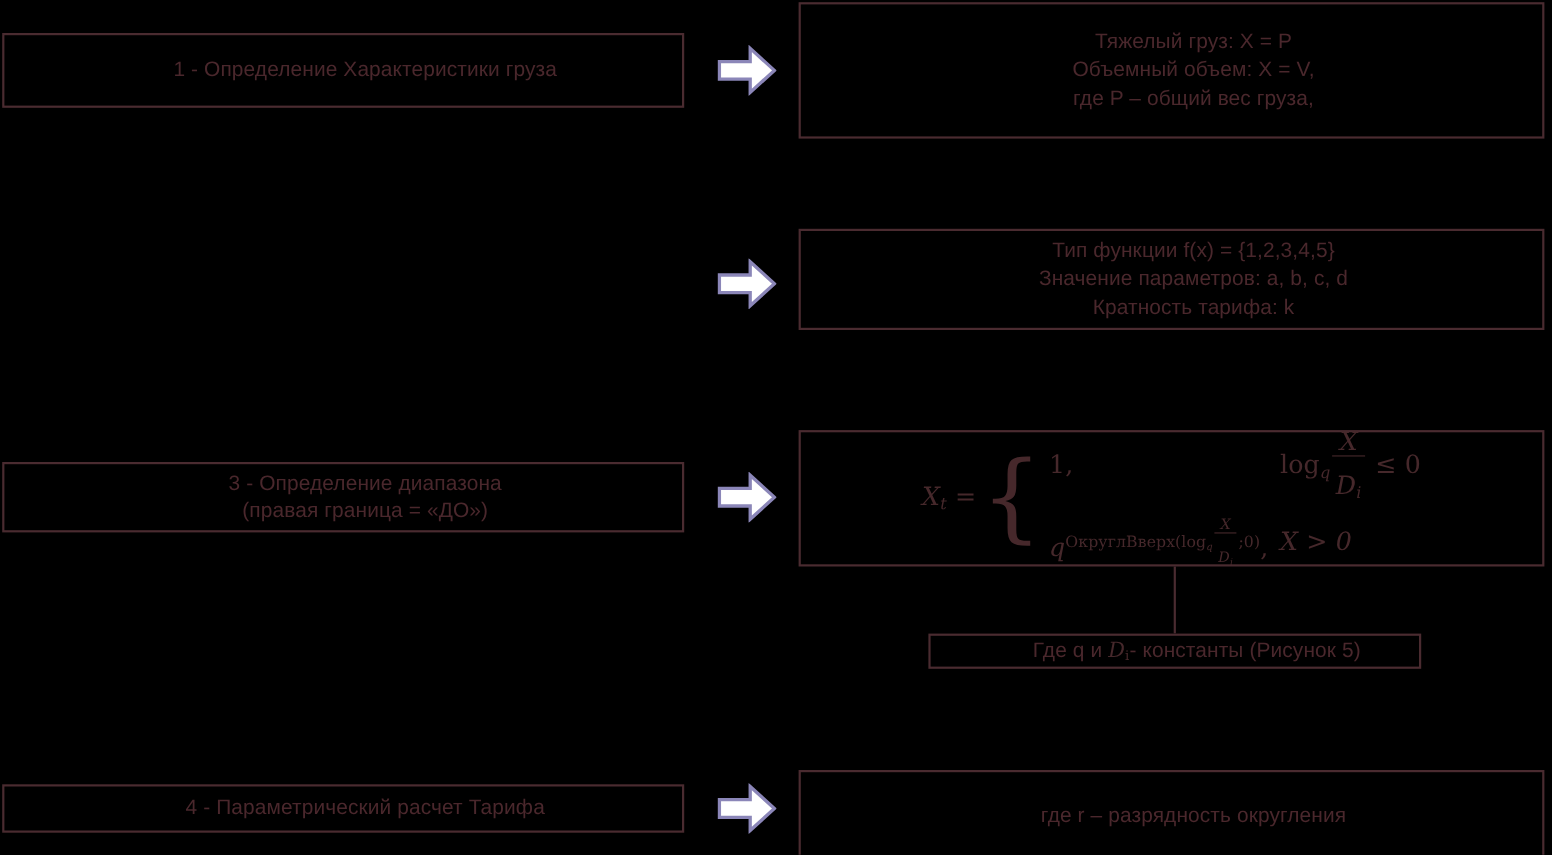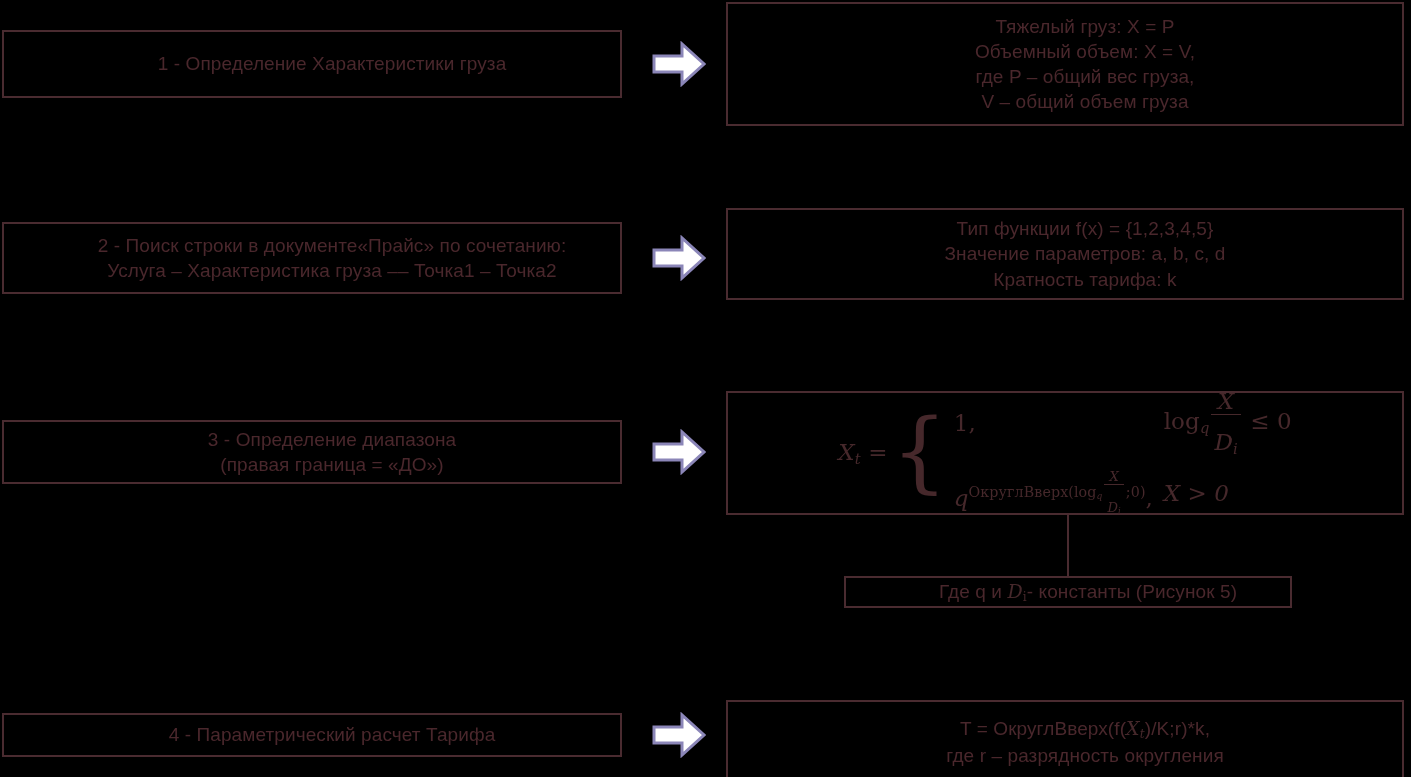--- a/index.html
+++ b/index.html
@@ -158,30 +158,23 @@
 
   <svg class="arrow" id="arrow1" viewBox="0 0 54 46">
     <polygon points="2,15 30,15 30,3 52,23 30,43 30,31 2,31" fill="#ffffff" stroke="#8b86b8" stroke-width="3" stroke-linejoin="miter"></polygon>
   </svg>
 
   <div class="box" id="res1">
     <div class="inner">
       <span class="line">Тяжелый груз: X = P</span>
       <span class="line">Объемный объем: X = V,</span>
       <span class="line">где P – общий вес груза,</span>
-      <span class="line">V – общий объем груза</span>
-    </div>
-  </div>
-
-  <div class="box" id="step2">
-    <div class="inner">
-      <span class="line">2 - Поиск строки в документе«Прайс» по сочетанию:</span>
-      <span class="line">Услуга – Характеристика груза –– Точка1 – Точка2</span>
-    </div>
-  </div>
+    </div>
+  </div>
+
 
   <svg class="arrow" id="arrow2" viewBox="0 0 54 46">
     <polygon points="2,15 30,15 30,3 52,23 30,43 30,31 2,31" fill="#ffffff" stroke="#8b86b8" stroke-width="3" stroke-linejoin="miter"></polygon>
   </svg>
 
   <div class="box" id="res2">
     <div class="inner">
       <span class="line">Тип функции f(x)  = {1,2,3,4,5}</span>
       <span class="line">Значение параметров: a, b, c, d</span>
       <span class="line">Кратность тарифа: k</span>
@@ -244,18 +237,17 @@
   <div class="box" id="step4">
     <div class="inner">4 - Параметрический расчет Тарифа</div>
   </div>
 
   <svg class="arrow" id="arrow4" viewBox="0 0 54 46">
     <polygon points="2,15 30,15 30,3 52,23 30,43 30,31 2,31" fill="#ffffff" stroke="#8b86b8" stroke-width="3" stroke-linejoin="miter"></polygon>
   </svg>
 
   <div class="box" id="res4">
     <div class="inner">
-      <span class="line"><span>T = ОкруглВверх(f(</span><span class="math mi">X</span><span class="math sub">t</span><span>)/K;r)*k,</span></span>
       <span class="line">где r – разрядность округления</span>
     </div>
   </div>
 
 </div>
 
 </body></html>

